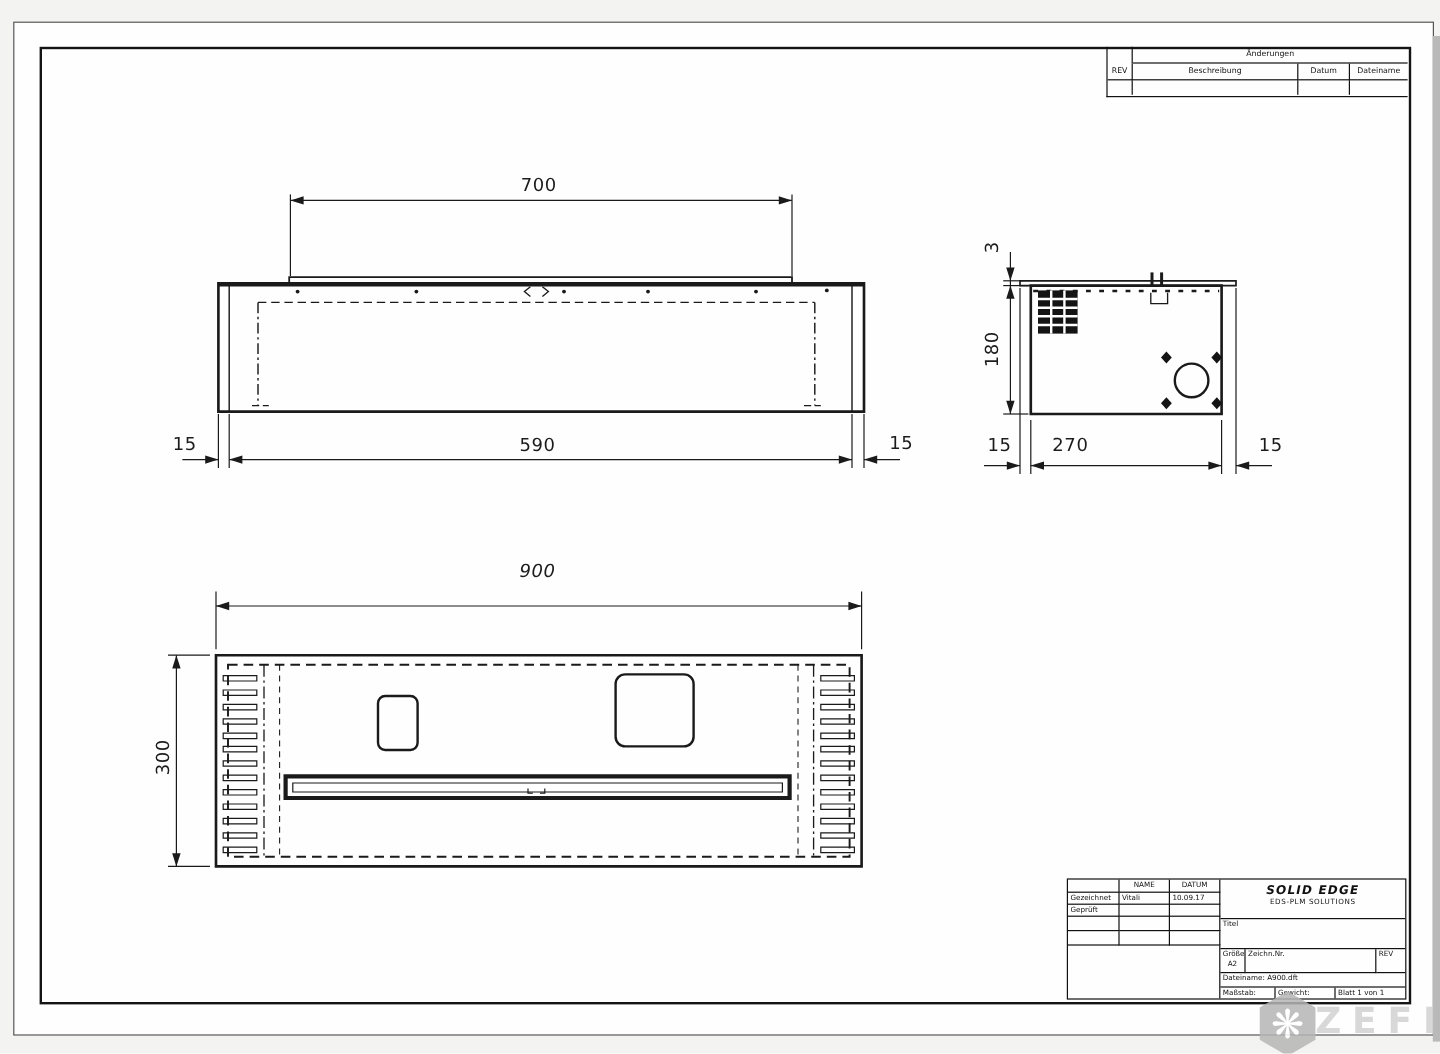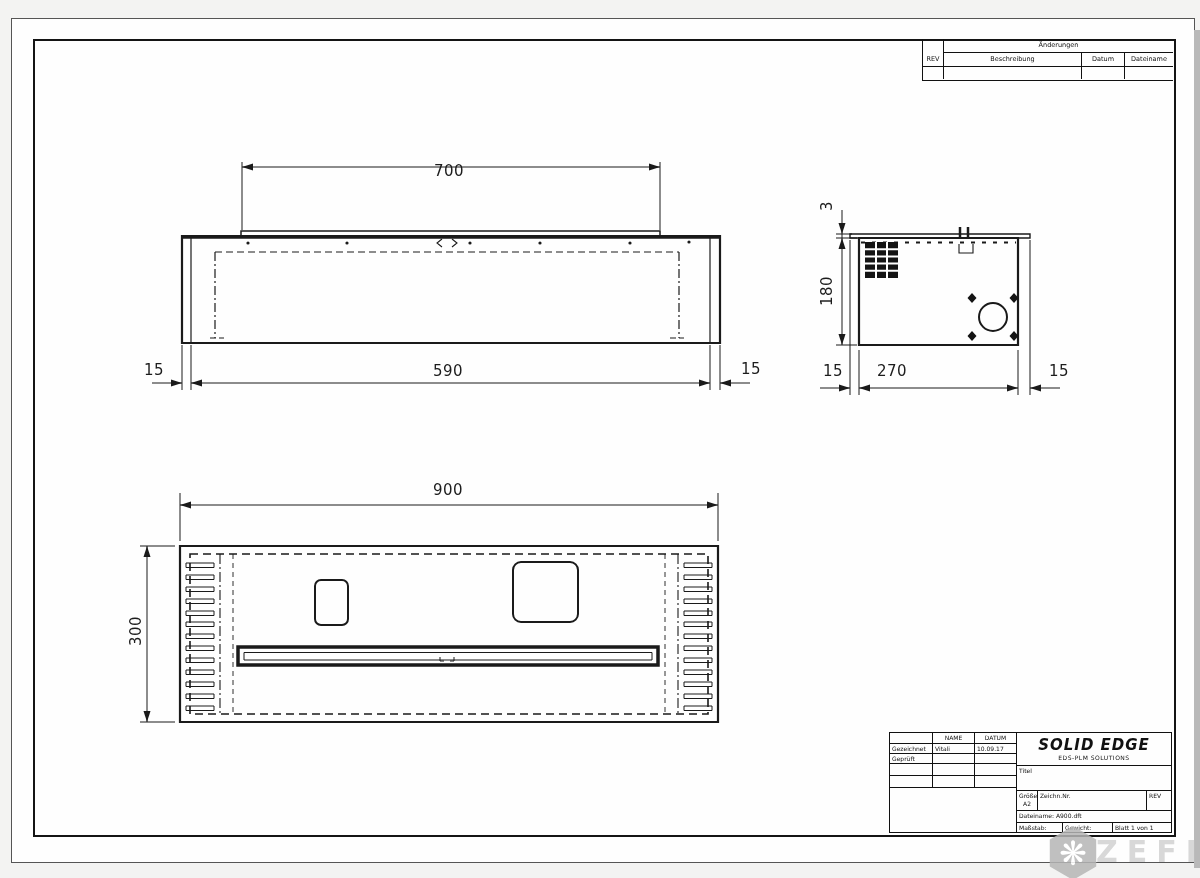--- a/index.html
+++ b/index.html
@@ -10,21 +10,21 @@
   .abs{position:absolute;}
   .dim{position:absolute;font-size:15px;color:#1c1c1c;text-align:center;letter-spacing:.5px;}
   .rot{transform:rotate(-90deg);transform-origin:center;}
   
   .rev-table{position:absolute;left:922px;top:39px;width:250px;height:41px;border-left:1.5px solid #111;border-bottom:1.5px solid #111;font-size:6.5px;color:#111;}
   .rev-row{display:flex;box-sizing:border-box;}
   .rev-cell{box-sizing:border-box;border-right:1px solid #111;border-bottom:1px solid #111;text-align:center;overflow:hidden;line-height:1.9;}
   
   .tb{position:absolute;left:889px;top:732px;width:283px;height:101px;border:1.5px solid #111;box-sizing:border-box;font-size:6px;color:#111;}
   .tb-cell{position:absolute;box-sizing:border-box;border-right:1px solid #111;border-bottom:1px solid #111;overflow:hidden;padding:1px 2px;}
-  .logo-main{font-size:15px;font-weight:bold;font-style:italic;letter-spacing:1px;text-align:center;line-height:1.1;margin-top:3px;}
+  .logo-main{font-size:10px;font-weight:bold;font-style:italic;letter-spacing:1px;text-align:center;line-height:1.1;margin-top:3px;}
   .logo-sub{font-size:6px;text-align:center;letter-spacing:.5px;}
   .wm-badge{position:absolute;left:1046px;top:826px;width:54px;height:54px;background:#b5b5b5;clip-path:polygon(50% 0,93% 25%,93% 75%,50% 100%,7% 75%,7% 25%);display:flex;align-items:center;justify-content:center;color:#fff;font-size:33px;opacity:.85;}
   .wm-text{position:absolute;left:1096px;top:834px;font-size:30px;letter-spacing:9px;color:#cfcfcf;font-weight:bold;opacity:.8;}
   svg{position:absolute;overflow:visible;}
   svg *{vector-effect:non-scaling-stroke;}
   .ln{stroke:#1a1a1a;fill:none;}
 </style>
 </head>
 <body>
 
@@ -90,21 +90,21 @@
 
   <line class="ln" x1="51" y1="243" x2="570" y2="243" stroke-width="1"></line>
   <polygon points="51,243 62,239.5 62,246.5" fill="#1a1a1a"></polygon>
   <polygon points="570,243 559,239.5 559,246.5" fill="#1a1a1a"></polygon>
 
   <line class="ln" x1="12" y1="243" x2="42" y2="243" stroke-width="1"></line>
   <polygon points="42,243 31,239.5 31,246.5" fill="#1a1a1a"></polygon>
   <line class="ln" x1="580" y1="243" x2="610" y2="243" stroke-width="1"></line>
   <polygon points="580,243 591,239.5 591,246.5" fill="#1a1a1a"></polygon>
 </svg>
-<span class="dim" style="left:429px;top:145px;width:40px;margin-top:17px;">700</span>
+<span class="dim" style="left:429px;top:145px;width:40px;">700</span>
 <span class="dim" style="left:428px;top:362px;width:40px;">590</span>
 <span class="dim" style="left:142px;top:361px;width:24px;">15</span>
 <span class="dim" style="left:739px;top:360px;width:24px;">15</span>
 
 <svg class="abs" style="left:800px;top:190px;" width="280" height="215" viewBox="0 0 280 215">
 
   <rect class="ln" x="50" y="44" width="180" height="4" stroke-width="1.4"></rect>
 
   <rect class="ln" x="59" y="48" width="159" height="107" stroke-width="2.2"></rect>
   <line class="ln" x1="61" y1="52.5" x2="216" y2="52.5" stroke-width="2" stroke-dasharray="4 7"></line>
@@ -212,21 +212,21 @@
     <rect x="564" y="231" width="28" height="4.5"></rect>
   </g>
 
   <rect class="ln" x="195" y="105" width="33" height="45" rx="6" stroke-width="2"></rect>
   <rect class="ln" x="393" y="87" width="65" height="60" rx="8" stroke-width="2"></rect>
 
   <rect class="ln" x="118" y="172" width="420" height="18" stroke-width="3.5"></rect>
   <rect class="ln" x="124" y="177.5" width="408" height="7.5" stroke-width="1"></rect>
   <path class="ln" d="M320,182 v4 h4 m6,0 h4 v-4" stroke-width="1"></path>
 </svg>
-<span class="dim" style="left:428px;top:481px;width:40px;">900</span>
+<span class="dim" style="left:428px;top:467px;width:40px;font-style:italic;">900</span>
 <span class="dim rot" style="left:116px;top:622px;width:40px;">300</span>
 
 <div class="tb">
 
   <div class="tb-cell" style="left:0;top:0;width:43px;height:11px;"></div>
   <div class="tb-cell" style="left:43px;top:0;width:42px;height:11px;text-align:center;">NAME</div>
   <div class="tb-cell" style="left:85px;top:0;width:42px;height:11px;text-align:center;">DATUM</div>
 
   <div class="tb-cell" style="left:0;top:11px;width:43px;height:10px;">Gezeichnet</div>
   <div class="tb-cell" style="left:43px;top:11px;width:42px;height:10px;">Vitali</div>

